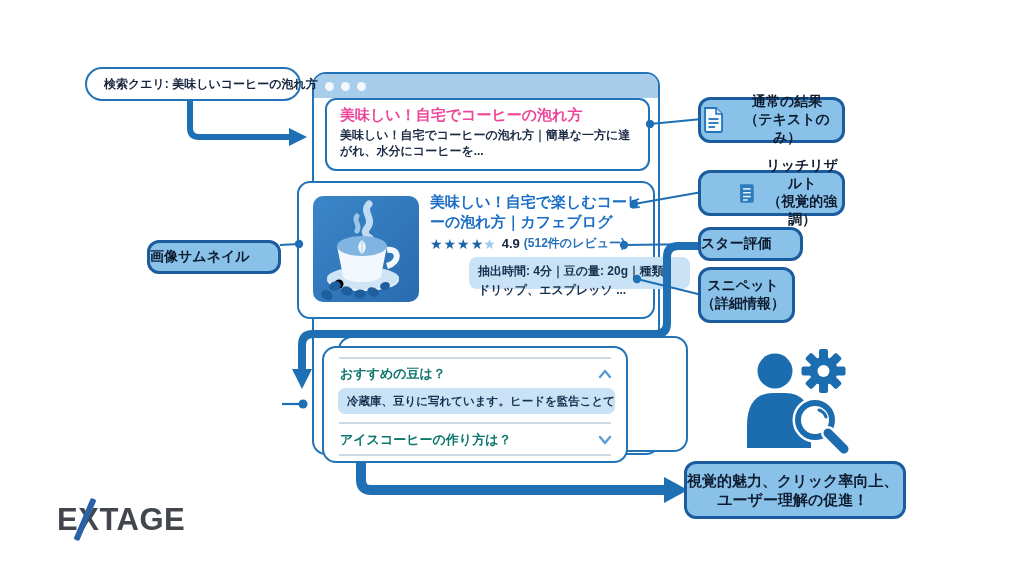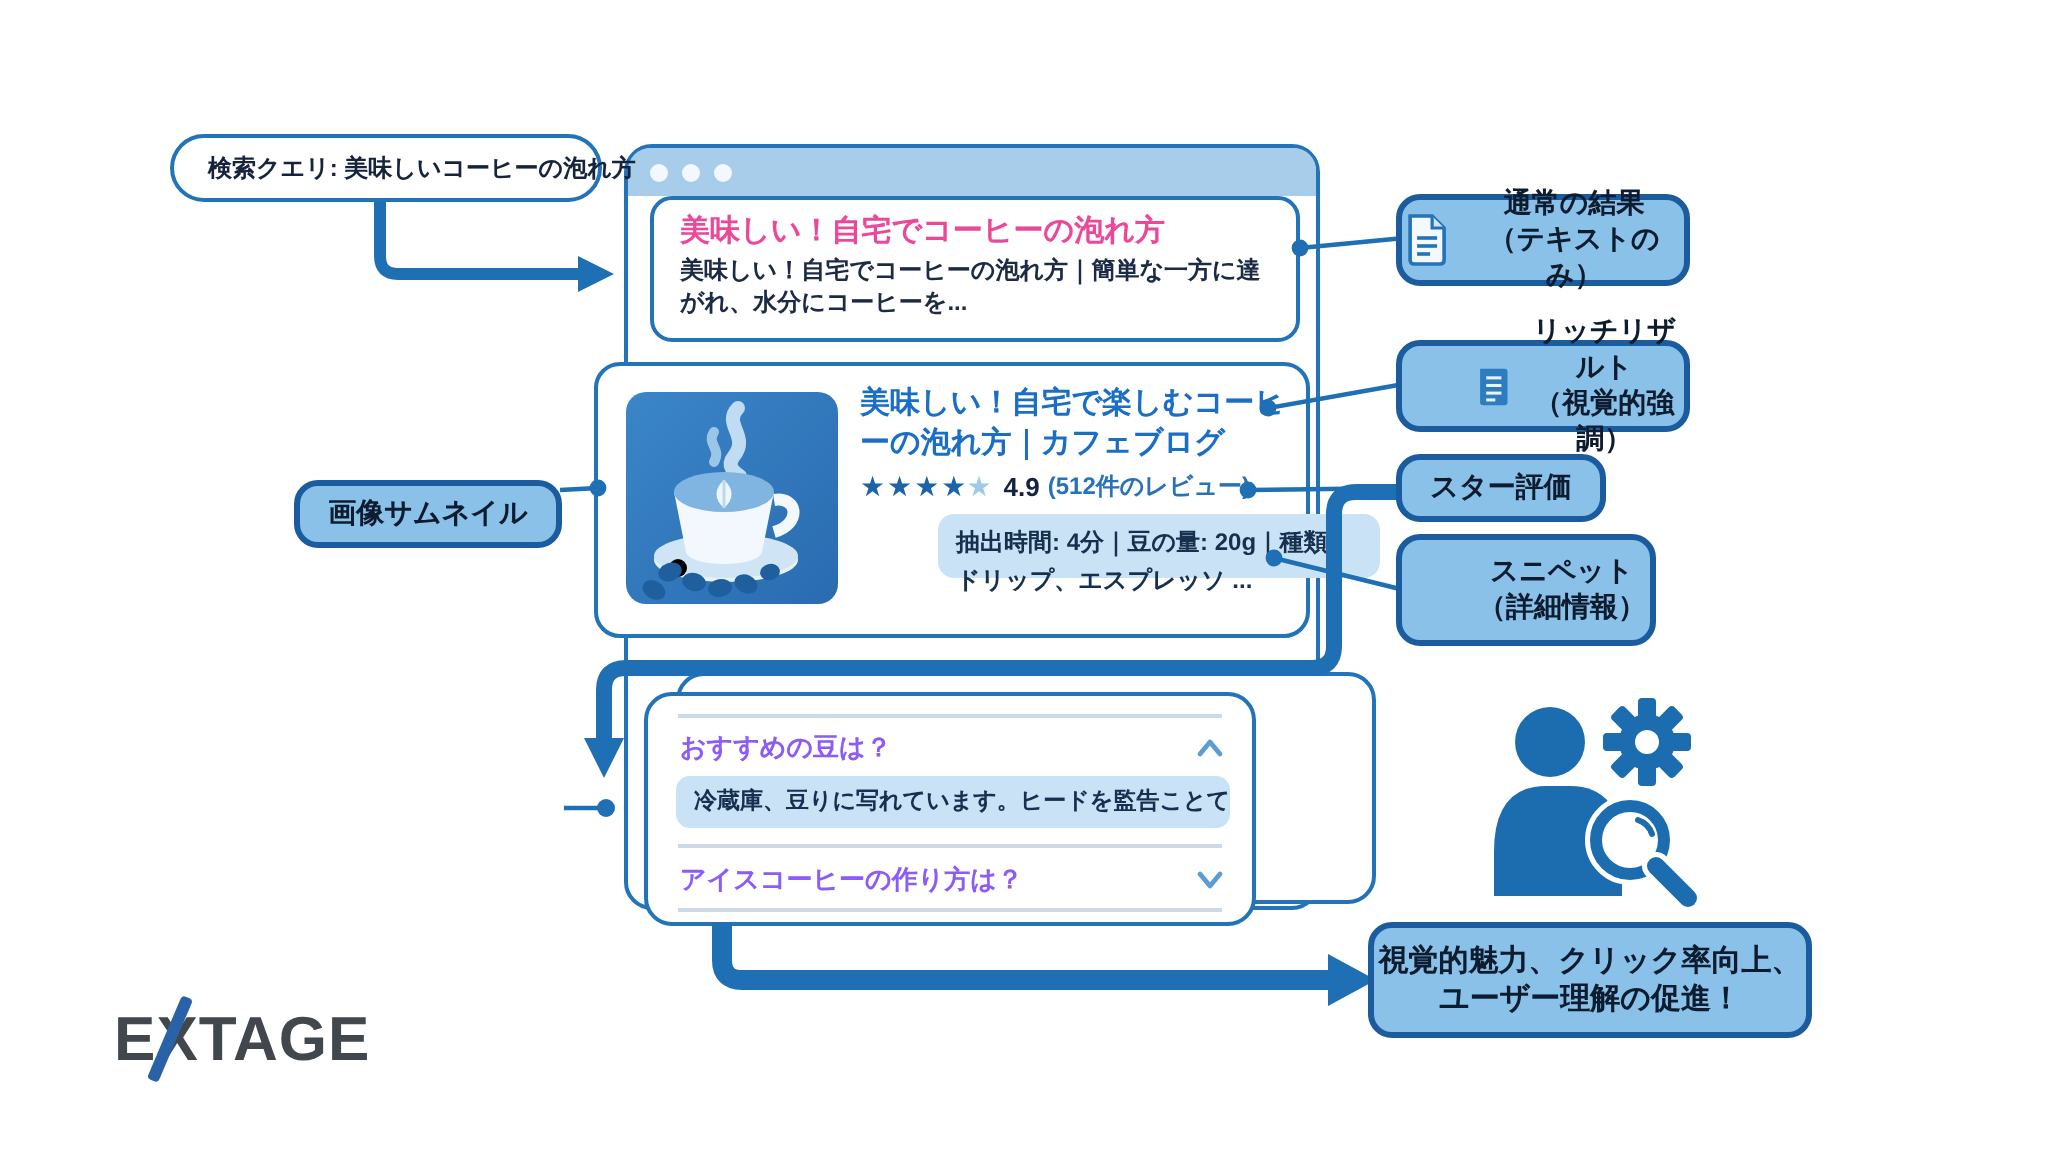--- a/index.html
+++ b/index.html
@@ -1,20 +1,20 @@
 <!DOCTYPE html>
 <html><head>
 <meta charset="utf-8">
 <style>
   html,body{margin:0;padding:0;background:#ffffff;}
   body{font-family:"Liberation Sans","DejaVu Sans",sans-serif;}
   .canvas{position:relative;width:1024px;height:576px;background:#fff;overflow:hidden;}
   .label-box{
     position:absolute;background:#8ac1e8;border:3px solid #1a5c9e;border-radius:12px;
-    display:flex;align-items:center;justify-content:center;gap:7px;
+    display:flex;align-items:center;justify-content:flex-start;gap:7px;
     color:#0e1c30;font-weight:bold;text-align:center;z-index:50;box-sizing:border-box;
   }
   .label-text{line-height:1.28;font-size:14px;}
   .label-text .ln{display:block;}
 
   
   .query-box{
     position:absolute;left:85px;top:67px;width:216px;height:34px;background:#fff;
     border:2.5px solid #2273b8;border-radius:17px;display:flex;align-items:center;
     padding:0 10px;box-sizing:border-box;gap:7px;z-index:50;
@@ -61,21 +61,21 @@
   
   .tab-panel{
     position:absolute;left:338px;top:336px;width:350px;height:116px;background:#fff;
     border:2.2px solid #2273b8;border-radius:14px;box-sizing:border-box;z-index:11;
   }
   .faq-panel{
     position:absolute;left:322px;top:346px;width:306px;height:117px;background:#fff;
     border:2.2px solid #2273b8;border-radius:14px;box-sizing:border-box;z-index:13;
   }
   .faq-div{position:absolute;left:15px;right:15px;height:1.5px;background:#ccd9e7;}
-  .faq-q{position:absolute;left:16px;font-size:13px;font-weight:bold;color:#8b5cf6;white-space:nowrap;}
+  .faq-q{position:absolute;left:16px;font-size:13px;font-weight:bold;color:#0f766e;white-space:nowrap;}
   .faq-chev{position:absolute;right:14px;width:14px;height:10px;}
   .faq-answer{
     position:absolute;left:14px;top:40px;width:277px;height:26px;background:#c9e2f6;border-radius:7px;
     font-size:11.5px;font-weight:600;color:#17304f;line-height:26px;padding-left:9px;
     box-sizing:border-box;white-space:nowrap;overflow:hidden;
   }
 
   
   .benefit-box{left:684px;top:461px;width:222px;height:58px;border-radius:12px;}
   .benefit-box .label-text{font-size:15px;}
@@ -233,21 +233,21 @@
       <span class="ln">（視覚的強調）</span>
     </span>
   </div>
 
   <div class="label-box" style="left:698px;top:227px;width:105px;height:34px;">
     <span class="label-text">
       <span class="ln">スター評価</span>
     </span>
   </div>
 
-  <div class="label-box" style="left:698px;top:267px;width:130px;height:56px;padding-left:36px;">
+  <div class="label-box" style="left:698px;top:267px;width:97px;height:56px;">
     <span class="label-text">
       <span class="ln">スニペット</span>
       <span class="ln">（詳細情報）</span>
     </span>
   </div>
 
   <div class="label-box" style="left:147px;top:228px;width:134px;height:34px;margin-top:12px;">
     <span class="label-text">
       <span class="ln">画像サムネイル</span>
     </span>

